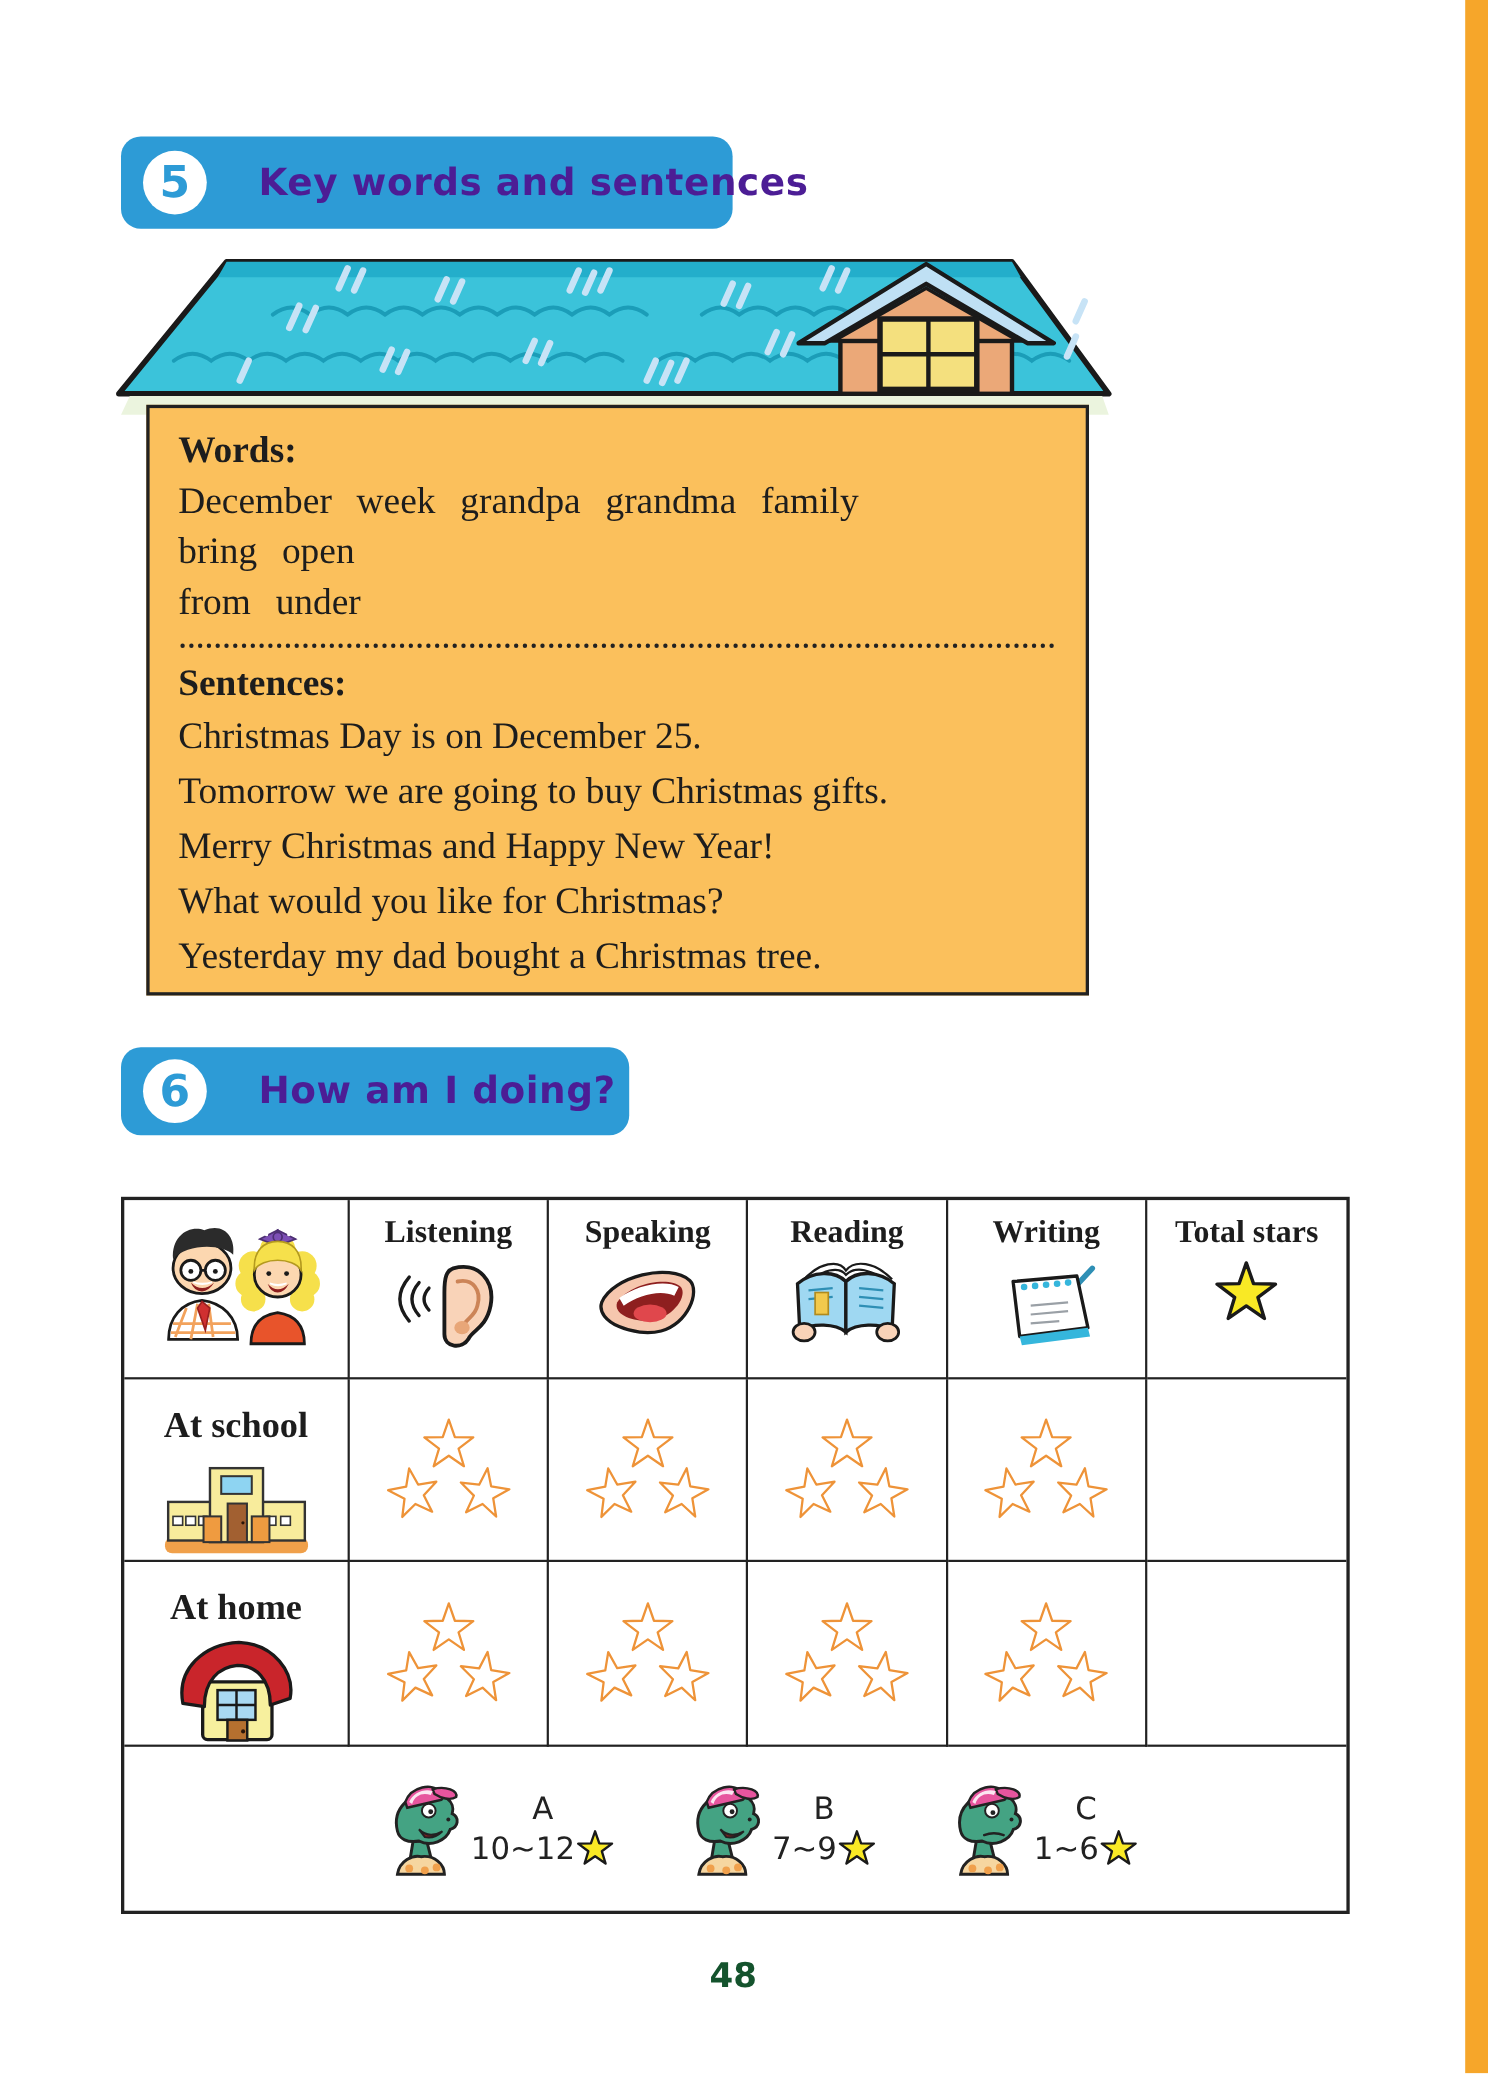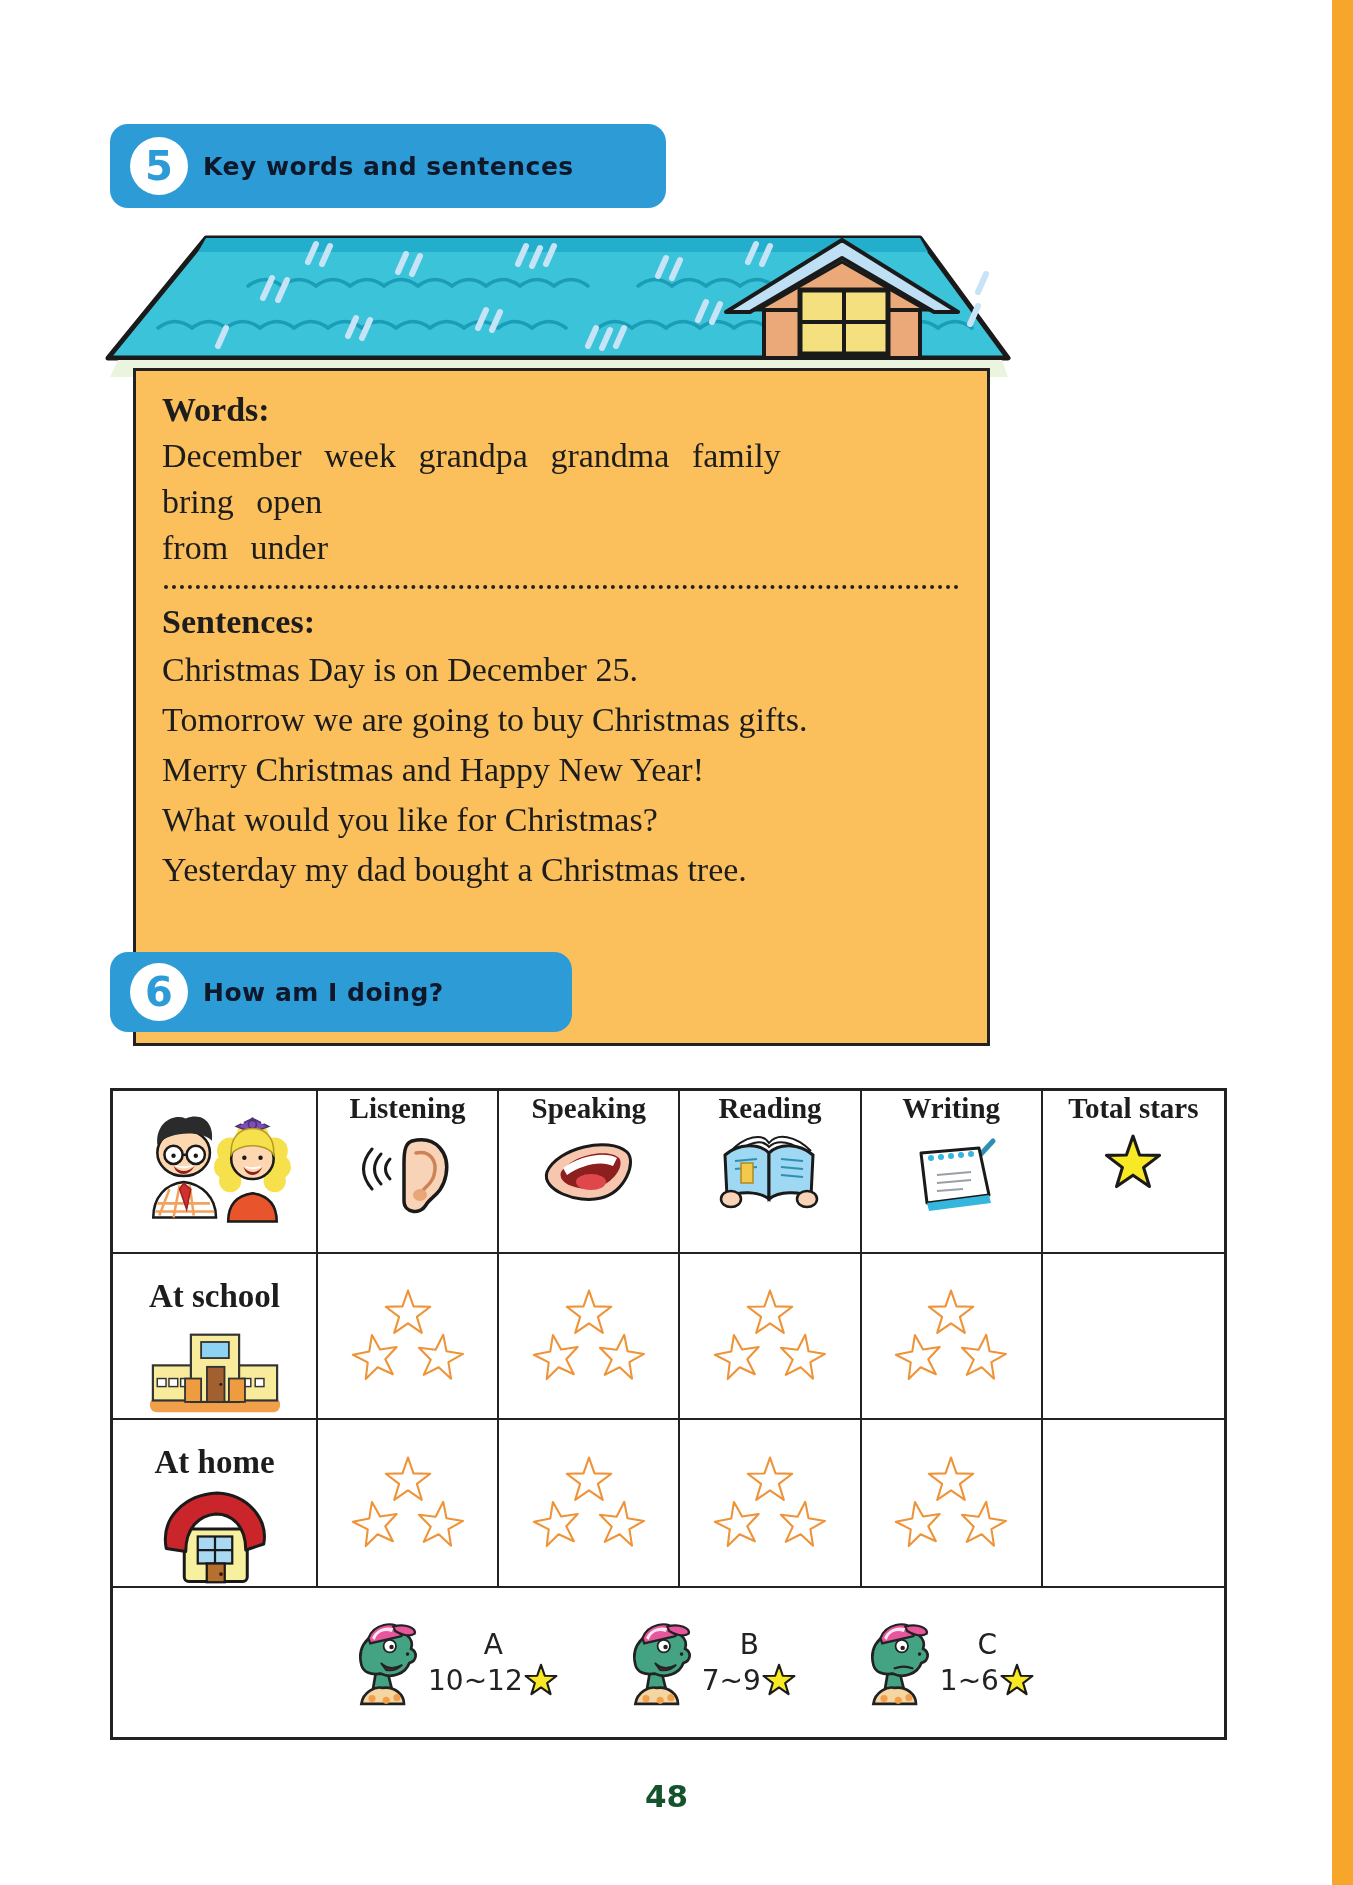--- a/index.html
+++ b/index.html
@@ -8,44 +8,44 @@
   .side-bar{position:absolute;top:0;right:0;width:21px;height:100%;background:var(--sidebar-orange,#F6A62A);}
 
   
   .badge{position:absolute;background:var(--badge-blue,#2D9BD6);border-radius:18px;
          display:flex;align-items:center;gap:15px;padding:0 20px;box-sizing:border-box;}
   .badge-5{left:110px;top:124px;width:556px;height:84px;}
   .badge-6{left:110px;top:952px;width:462px;height:80px;}
   .badge-num{flex:0 0 auto;width:58px;height:58px;background:#fff;border-radius:50%;
              color:var(--badge-blue,#2D9BD6);font-family:"DejaVu Sans",sans-serif;font-weight:700;
              font-size:40px;display:flex;align-items:center;justify-content:center;}
-  .badge-title{color:#0f172a;font-family:"DejaVu Sans",sans-serif;font-weight:700;font-size:25px;
-               letter-spacing:.5px;white-space:nowrap;}
+  .badge-title{color:#4c1d95;font-family:"DejaVu Sans",sans-serif;font-weight:700;font-size:34px;
+               letter-spacing:.5px;white-space:nowrap;margin-left:32px;}
 
   
   .roof-svg{position:absolute;left:98px;top:228px;width:920px;height:150px;}
-  .house-body{position:absolute;left:133px;top:368px;width:857px;height:678px;
+  .house-body{position:absolute;left:133px;top:368px;width:857px;height:537px;
               background:var(--house-wall,#FBC05C);border:3px solid #222;box-sizing:border-box;
               padding:16px 26px 0 26px;}
   .h-line{font-size:34px;line-height:46px;}
   .h-label{font-weight:bold;}
   .word-line{word-spacing:14px;}
   .sent-line{font-size:34px;line-height:50px;}
   .dotted-divider{height:0;border-bottom:4px dotted #222;margin:14px 2px 10px 2px;}
 
   
   .assess-table{position:absolute;left:110px;top:1088px;width:1117px;height:652px;
         display:grid;grid-template-columns:205px repeat(5,1fr);
         grid-template-rows:163px 166px 168px 1fr;
         border:3px solid #222;box-sizing:border-box;background:#fff;}
   .cell{border-right:2.5px solid #222;border-bottom:2.5px solid #222;
         display:flex;flex-direction:column;align-items:center;box-sizing:border-box;}
   .cell.last-col{border-right:none;text-align:center;}
   .cell.last-row{border-bottom:none;}
-  .hdr-label{font-weight:bold;font-size:29px;line-height:34px;}
+  .hdr-label{font-weight:bold;font-size:29px;margin-top:12px;line-height:34px;}
   .hdr-icon{margin-top:8px;}
   .row-label{font-weight:bold;font-size:33px;margin-top:24px;}
   .stars-cell{justify-content:center;}
   .star-cluster{display:flex;flex-direction:column;align-items:center;}
   .star-row{display:flex;gap:12px;margin-top:-8px;}
   .star-o{width:52px;height:52px;}
   .iam-cell{justify-content:center;font-size:30px;}
   .iam-strip{grid-column:2 / span 5;flex-direction:row;align-items:center;justify-content:flex-start;
              gap:55px;padding-left:22px;}
   .grade{display:flex;align-items:center;gap:8px;}

